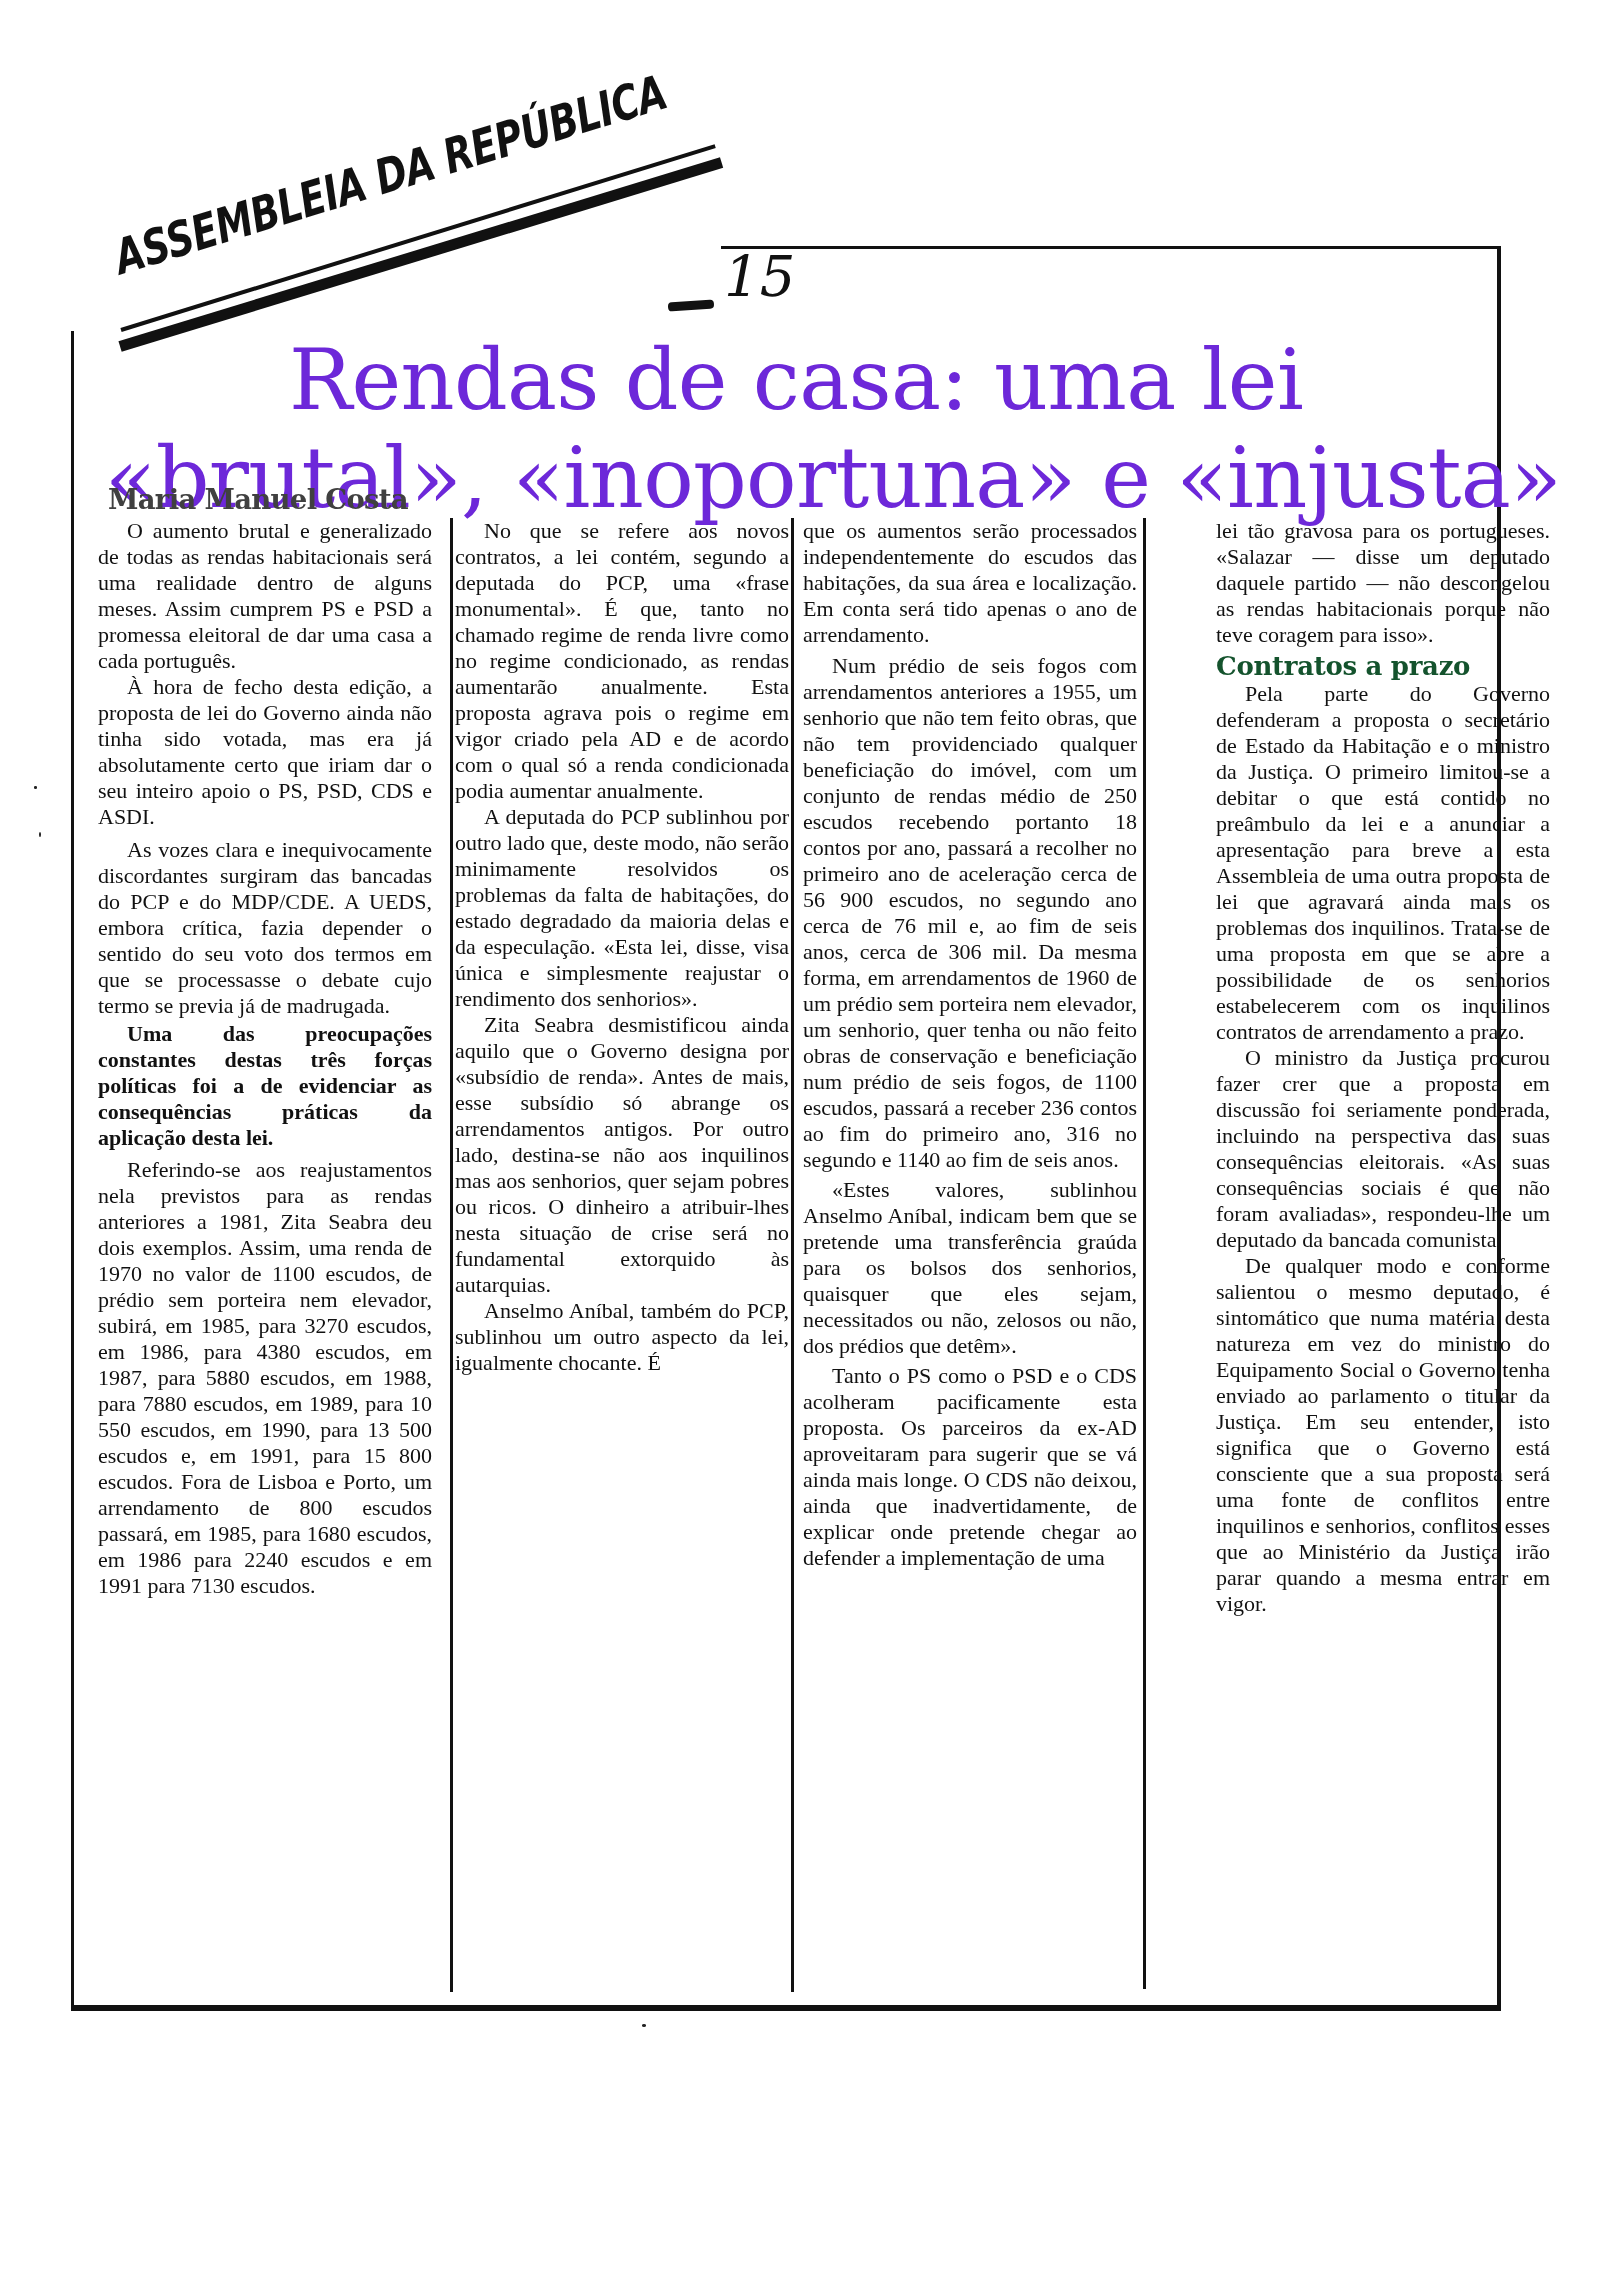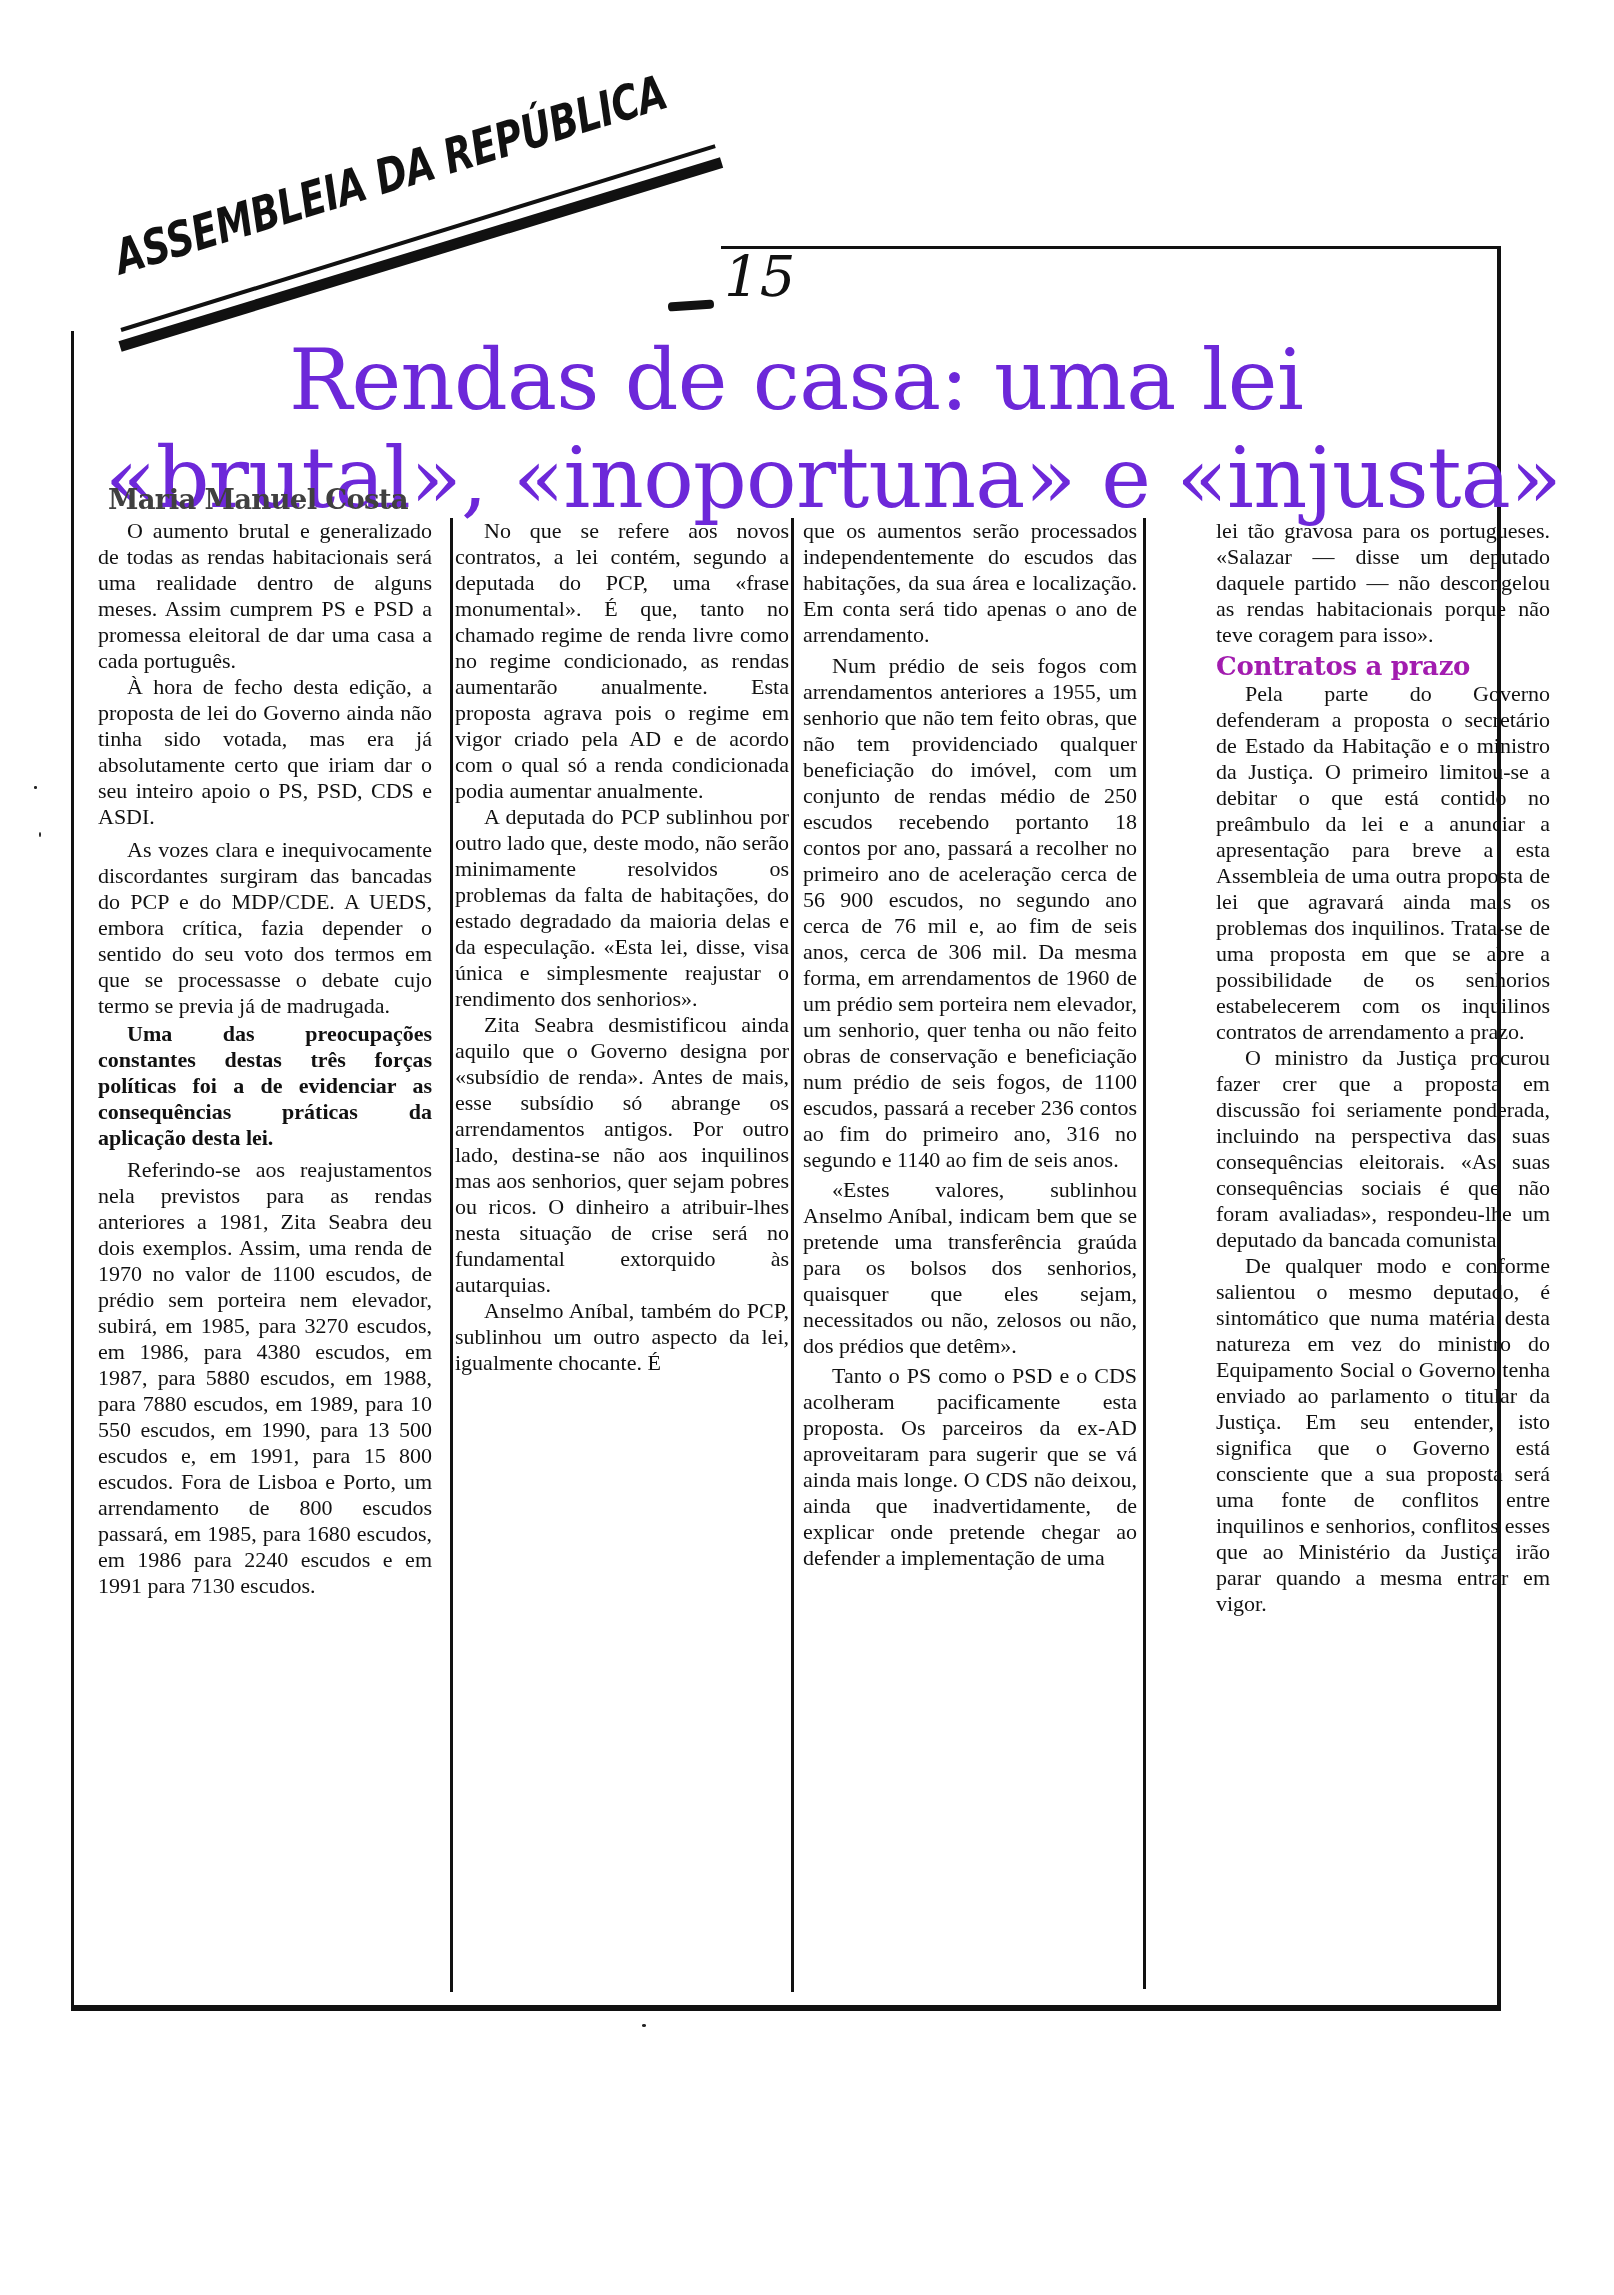--- a/index.html
+++ b/index.html
@@ -27,21 +27,21 @@
   .byline { position: absolute; left: 108px; top: 483px; font-family: "DejaVu Serif", serif; font-weight: bold; font-size: 27.5px; color: #404040; letter-spacing: -0.7px; }
   .col {
     position: absolute; top: 518px; width: 334px;
     font-family: "Liberation Serif", serif; font-size: 22px; line-height: 26px; color: #111;
     text-align: justify; hyphens: manual;
   }
   .col p { margin: 0; text-indent: 29px; }
   .col p.noindent { text-indent: 0; }
   .col h2 {
     margin: 0; font-family: "DejaVu Serif", serif; font-weight: bold; font-size: 26px;
-    line-height: 29px; letter-spacing: -0.3px; color: #a21caf; text-align: left;
+    line-height: 29px; letter-spacing: -0.3px; color: #14532d; text-align: left;
   }
   .col-1 { left: 98px; }
   .col-2 { left: 455px; }
   .col-3 { left: 803px; }
   .col-4 { left: 1216px; }
   .col-rule { position: absolute; width: 2.6px; background: #111; }
   .rule-1 { left: 450px; top: 518px; height: 1474px; }
   .rule-2 { left: 791px; top: 518px; height: 1474px; }
   .rule-3 { left: 1143px; top: 518px; height: 1471px; }
   .speck { position: absolute; background: #222; border-radius: 50%; }

